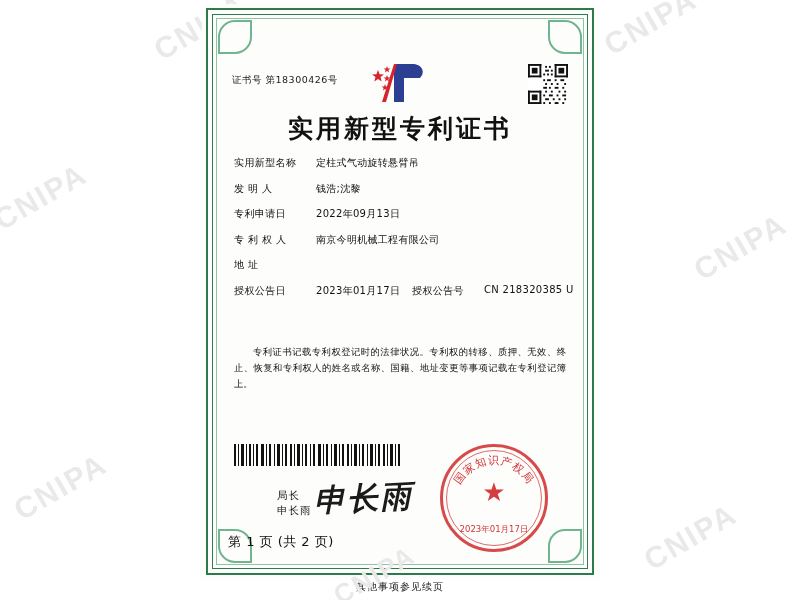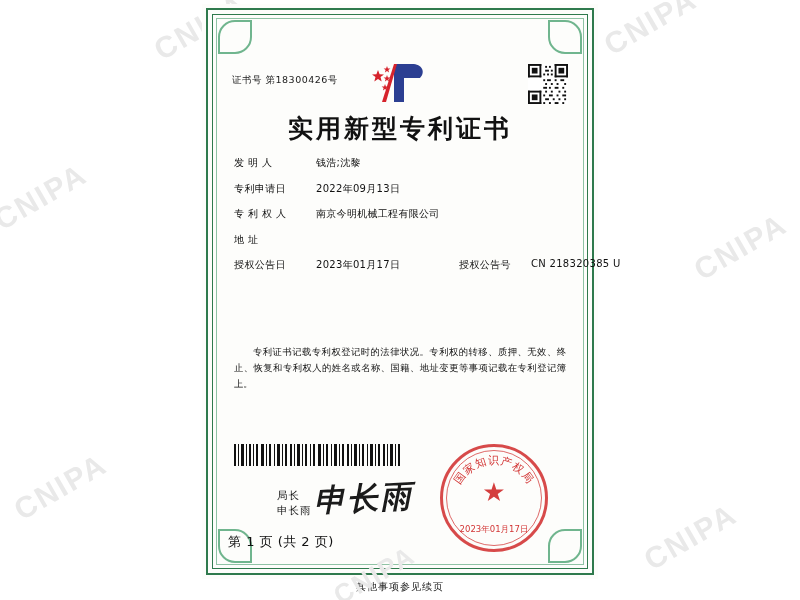--- a/index.html
+++ b/index.html
@@ -158,21 +158,21 @@
     margin-bottom: 11.5px;
     white-space: nowrap;
   }
   .flabel {
     width: 82px;
     flex: 0 0 82px;
     letter-spacing: 0.4px;
   }
   .fvalue { letter-spacing: 0.3px; }
   .fvalue.mono { font-family: "DejaVu Sans Mono", monospace; font-size: 9.5px; letter-spacing: 0.2px;}
-  .frow-split { display: flex; align-items: flex-start; gap: 47px; }
+  .frow-split { display: flex; align-items: flex-start; }
   .half-left { width: 178px; flex: 0 0 178px; display: flex; }
   .half-right { display: flex; }
   .half-right .flabel { width: 72px; flex: 0 0 72px; font-family: Liberation Serif, serif; }
 
   
   .paras {
     position: absolute;
     left: 6px;
     right: 6px;
     top: 318px;
@@ -384,20 +384,24 @@
             <rect x="11" y="20" width="1" height="1"></rect>
             <rect x="14" y="20" width="2" height="1"></rect>
             <rect x="18" y="20" width="1" height="1"></rect>
         </g>
       </svg>
 
       <div class="title">实用新型专利证书</div>
 
       <div class="fields">
         <div class="frow">
+          <div class="flabel">实用新型名称</div>
+          <div class="fvalue">定柱式气动旋转悬臂吊</div>
+        </div>
+        <div class="frow">
           <div class="flabel">发 明 人</div>
           <div class="fvalue">钱浩;沈黎</div>
         </div>
         <div class="frow">
           <div class="flabel">专利申请日</div>
           <div class="fvalue">2022年09月13日</div>
         </div>
         <div class="frow">
           <div class="flabel">专 利 权 人</div>
           <div class="fvalue">南京今明机械工程有限公司</div>

